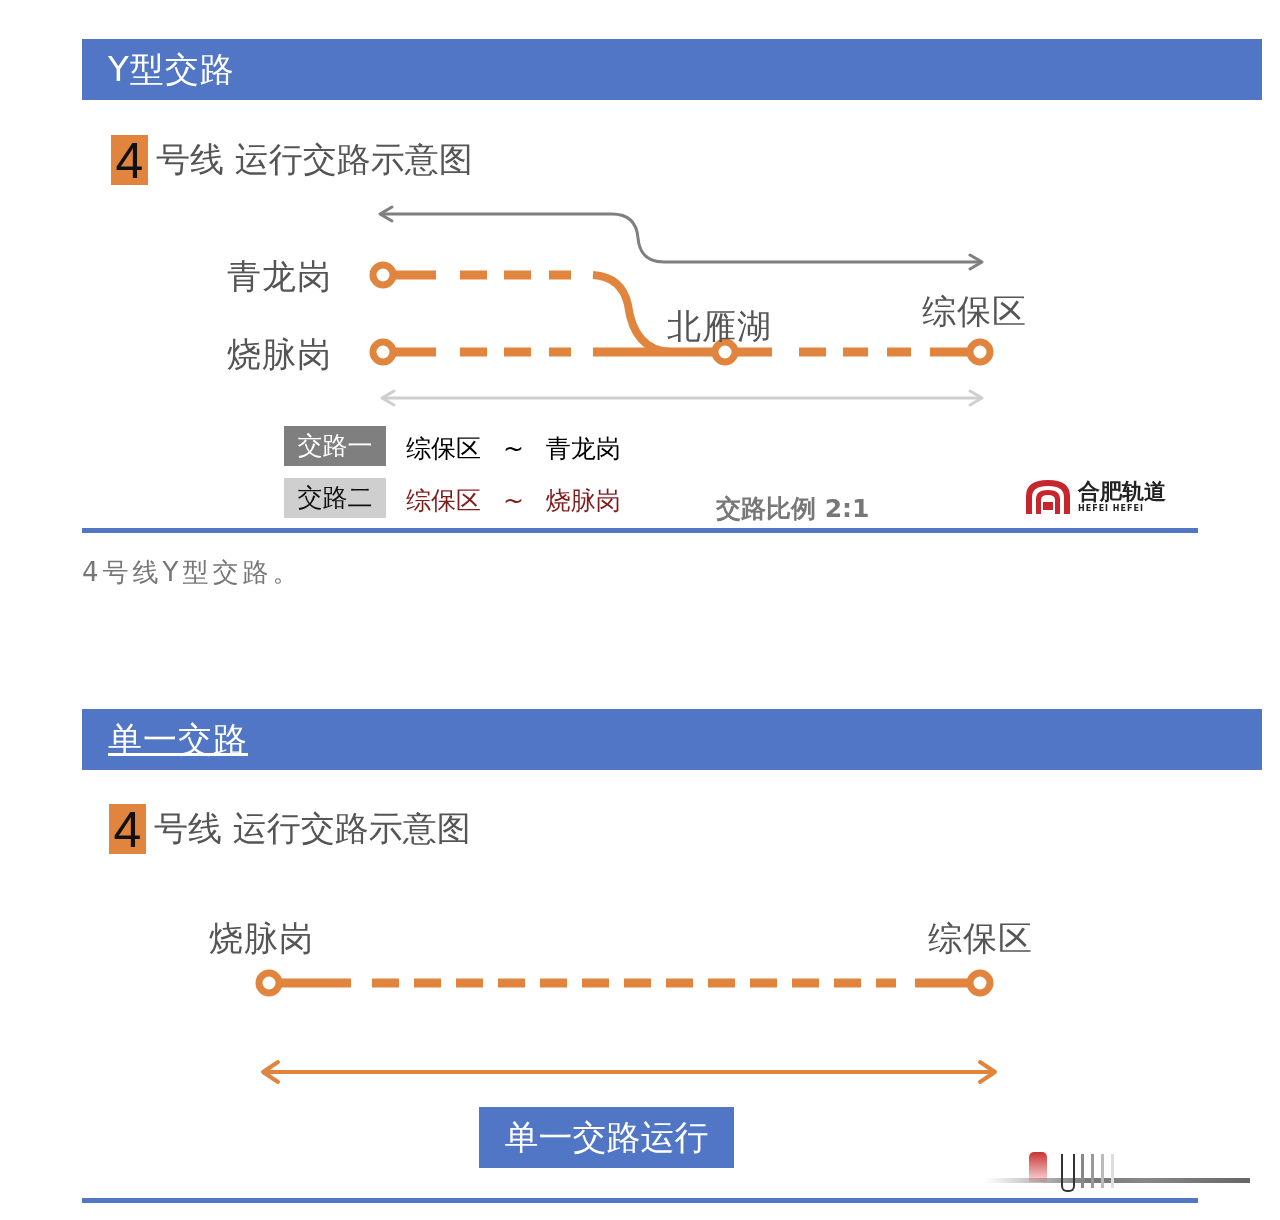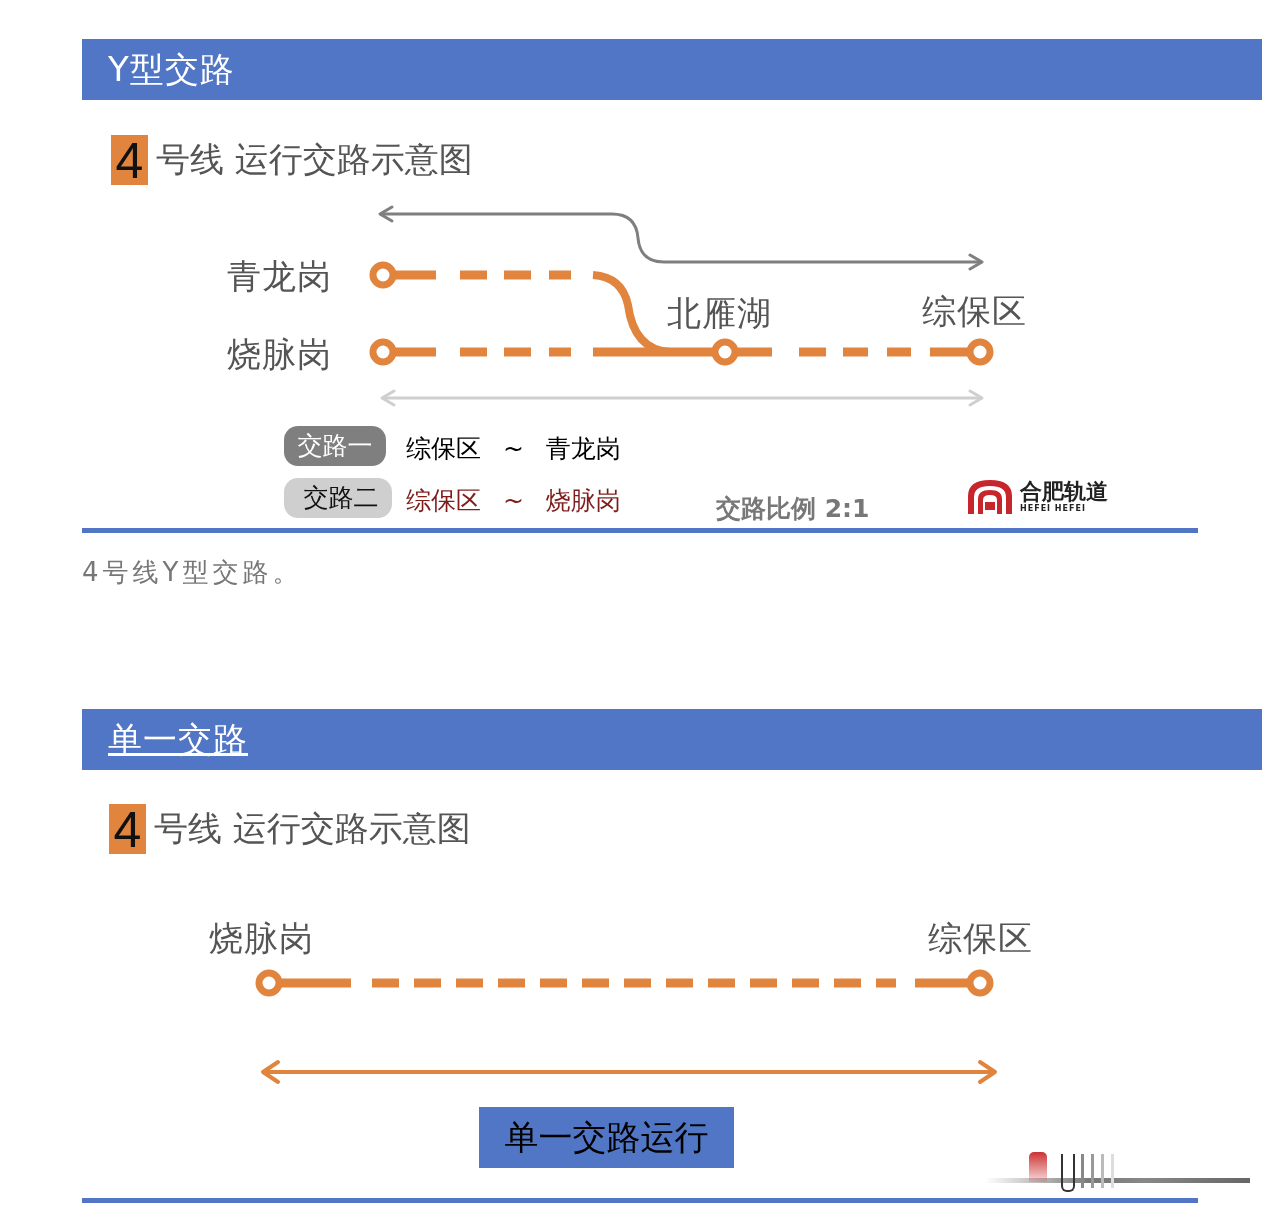--- a/index.html
+++ b/index.html
@@ -3,26 +3,26 @@
 <meta charset="utf-8">
 <style>
   html,body{margin:0;padding:0;background:#ffffff;}
   body{width:1280px;height:1220px;position:relative;overflow:hidden;font-family:"DejaVu Sans","Liberation Sans",sans-serif;}
   .abs{position:absolute;}
   .banner{position:absolute;left:82px;width:1180px;height:61px;background:#5176c5;color:#fff;font-size:34px;line-height:61px;padding-left:26px;box-sizing:border-box;letter-spacing:1px;}
   .rule{position:absolute;left:82px;width:1116px;height:5px;background:#5176c5;}
   .heading{position:absolute;display:flex;align-items:center;color:#555;font-size:34px;}
   .heading .num{display:inline-block;background:#e0843e;color:#111;font-size:50px;font-family:"Liberation Sans",sans-serif;width:37px;height:50px;line-height:52px;text-align:center;margin-right:8px;}
   .station{position:absolute;color:#555;font-size:34px;white-space:nowrap;letter-spacing:1px;}
-  .legend-tag{position:absolute;width:102px;height:40px;line-height:40px;text-align:center;font-size:25px;border-radius:14px;}
+  .legend-tag{position:absolute;width:102px;height:40px;line-height:40px;text-align:center;font-size:25px;}
   .legend-text{position:absolute;font-size:25px;white-space:nowrap;}
   .caption{position:absolute;left:82px;top:555px;font-size:26px;color:#777;letter-spacing:4px;}
   .ratio{position:absolute;left:716px;top:456px;font-size:25px;color:#777;font-weight:bold;margin-top:36px;}
-  .single-box{position:absolute;left:479px;top:1107px;width:255px;height:61px;background:#5176c5;color:#000000;font-size:34px;line-height:61px;text-align:center;}
-  .logo{position:absolute;left:966px;top:478px;display:flex;align-items:center;}
+  .single-box{position:absolute;left:479px;top:1107px;width:255px;height:61px;background:#5176c5;color:#ffffff;font-size:34px;line-height:61px;text-align:center;}
+  .logo{position:absolute;left:1024px;top:478px;display:flex;align-items:center;}
   .logo .txt{margin-left:6px;display:flex;flex-direction:column;}
   .logo .cn{font-size:22px;color:#222;font-weight:bold;line-height:24px;}
   .logo .en{font-size:8px;color:#222;font-weight:bold;letter-spacing:1px;line-height:9px;}
   svg{position:absolute;left:0;top:0;}
 </style>
 </head>
 <body>
 
 <div class="banner" style="top:39px;">Y型交路</div>
 
@@ -83,30 +83,30 @@
   <circle cx="269" cy="983" r="10" fill="#fff" stroke="#e0843e" stroke-width="7"></circle>
   <circle cx="980" cy="983" r="10" fill="#fff" stroke="#e0843e" stroke-width="7"></circle>
 
   <line x1="264" y1="1072" x2="994" y2="1072" stroke="#e0843e" stroke-width="4"></line>
   <path d="M278 1062 L263 1072 L278 1082" fill="none" stroke="#e0843e" stroke-width="4" stroke-linecap="round" stroke-linejoin="round"></path>
   <path d="M980 1062 L995 1072 L980 1082" fill="none" stroke="#e0843e" stroke-width="4" stroke-linecap="round" stroke-linejoin="round"></path>
 </svg>
 
 <div class="station" style="left:227px;top:254px;">青龙岗</div>
 <div class="station" style="left:227px;top:332px;">烧脉岗</div>
-<div class="station" style="left:667px;top:291px;">北雁湖</div>
+<div class="station" style="left:667px;top:304px;">北雁湖</div>
 <div class="station" style="left:922px;top:289px;">综保区</div>
 
 <div class="legend-tag" style="left:284px;top:426px;background:#7f7f7f;color:#fff;">交路一</div>
 <div class="legend-text" style="left:406px;top:432px;color:#000000;">
   <span>综保区</span>
   <span style="margin:0 14px;">~</span>
   <span>青龙岗</span>
 </div>
-<div class="legend-tag" style="left:284px;top:478px;background:#cfcfcf;color:#111;padding-left:6px;">交路二</div>
+<div class="legend-tag" style="left:284px;top:478px;background:#cfcfcf;color:#111;">交路二</div>
 <div class="legend-text" style="left:406px;top:484px;color:#7f1d1d;">
   <span>综保区</span>
   <span style="margin:0 14px;">~</span>
   <span>烧脉岗</span>
 </div>
 
 <div class="ratio">交路比例 2:1</div>
 
 <div class="logo">
   <svg width="48" height="36" viewBox="0 0 48 36" style="position:static;">

